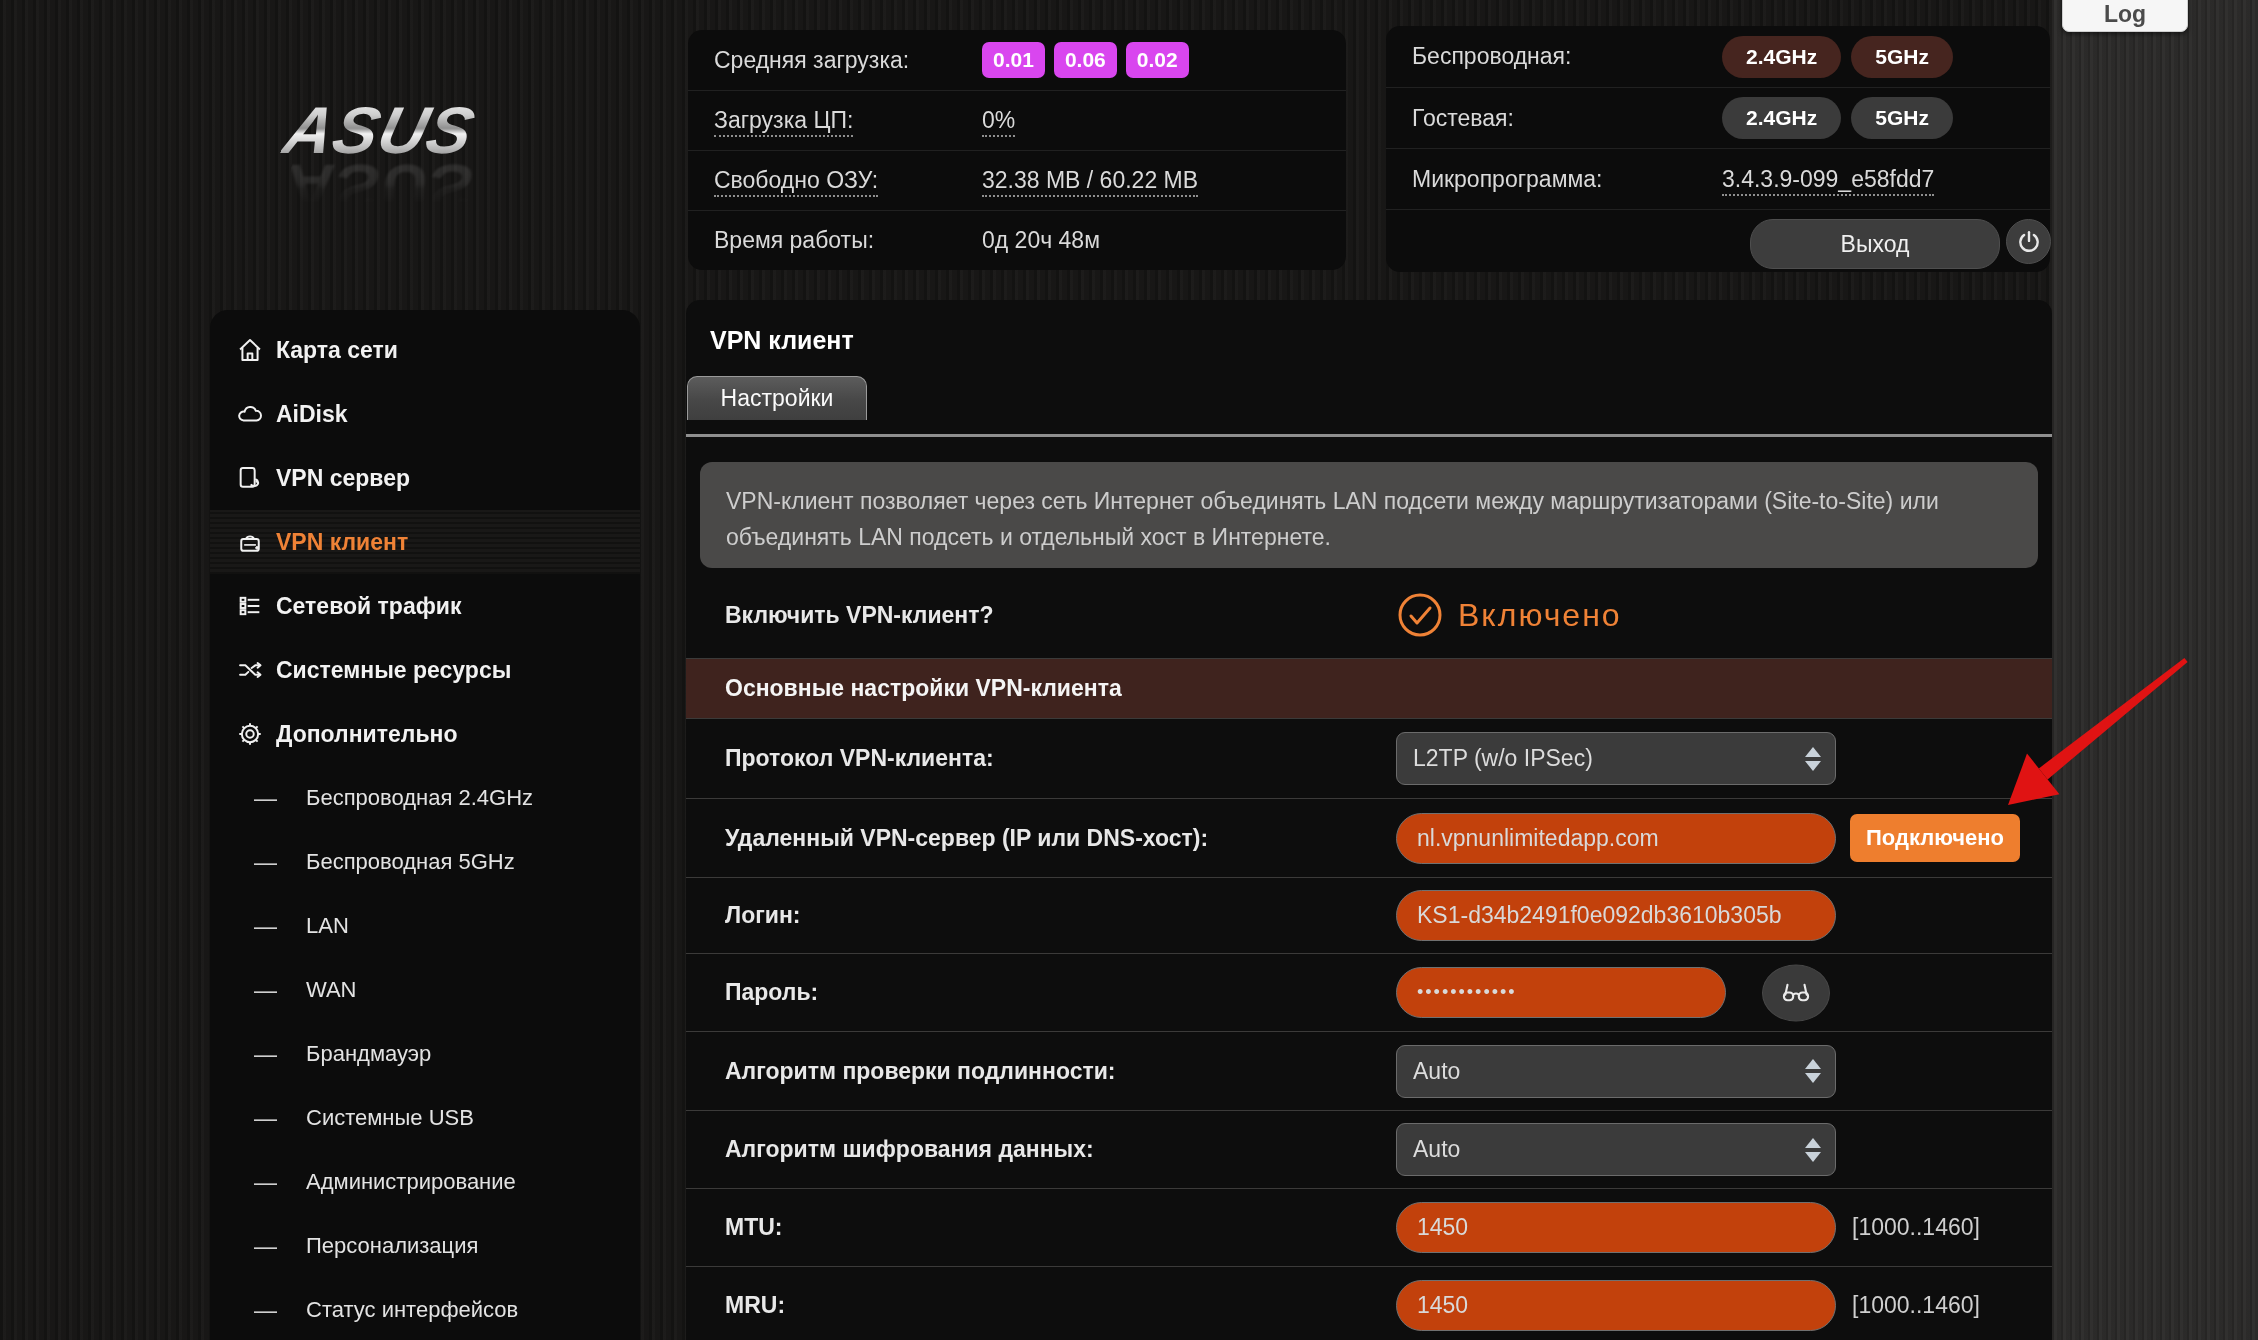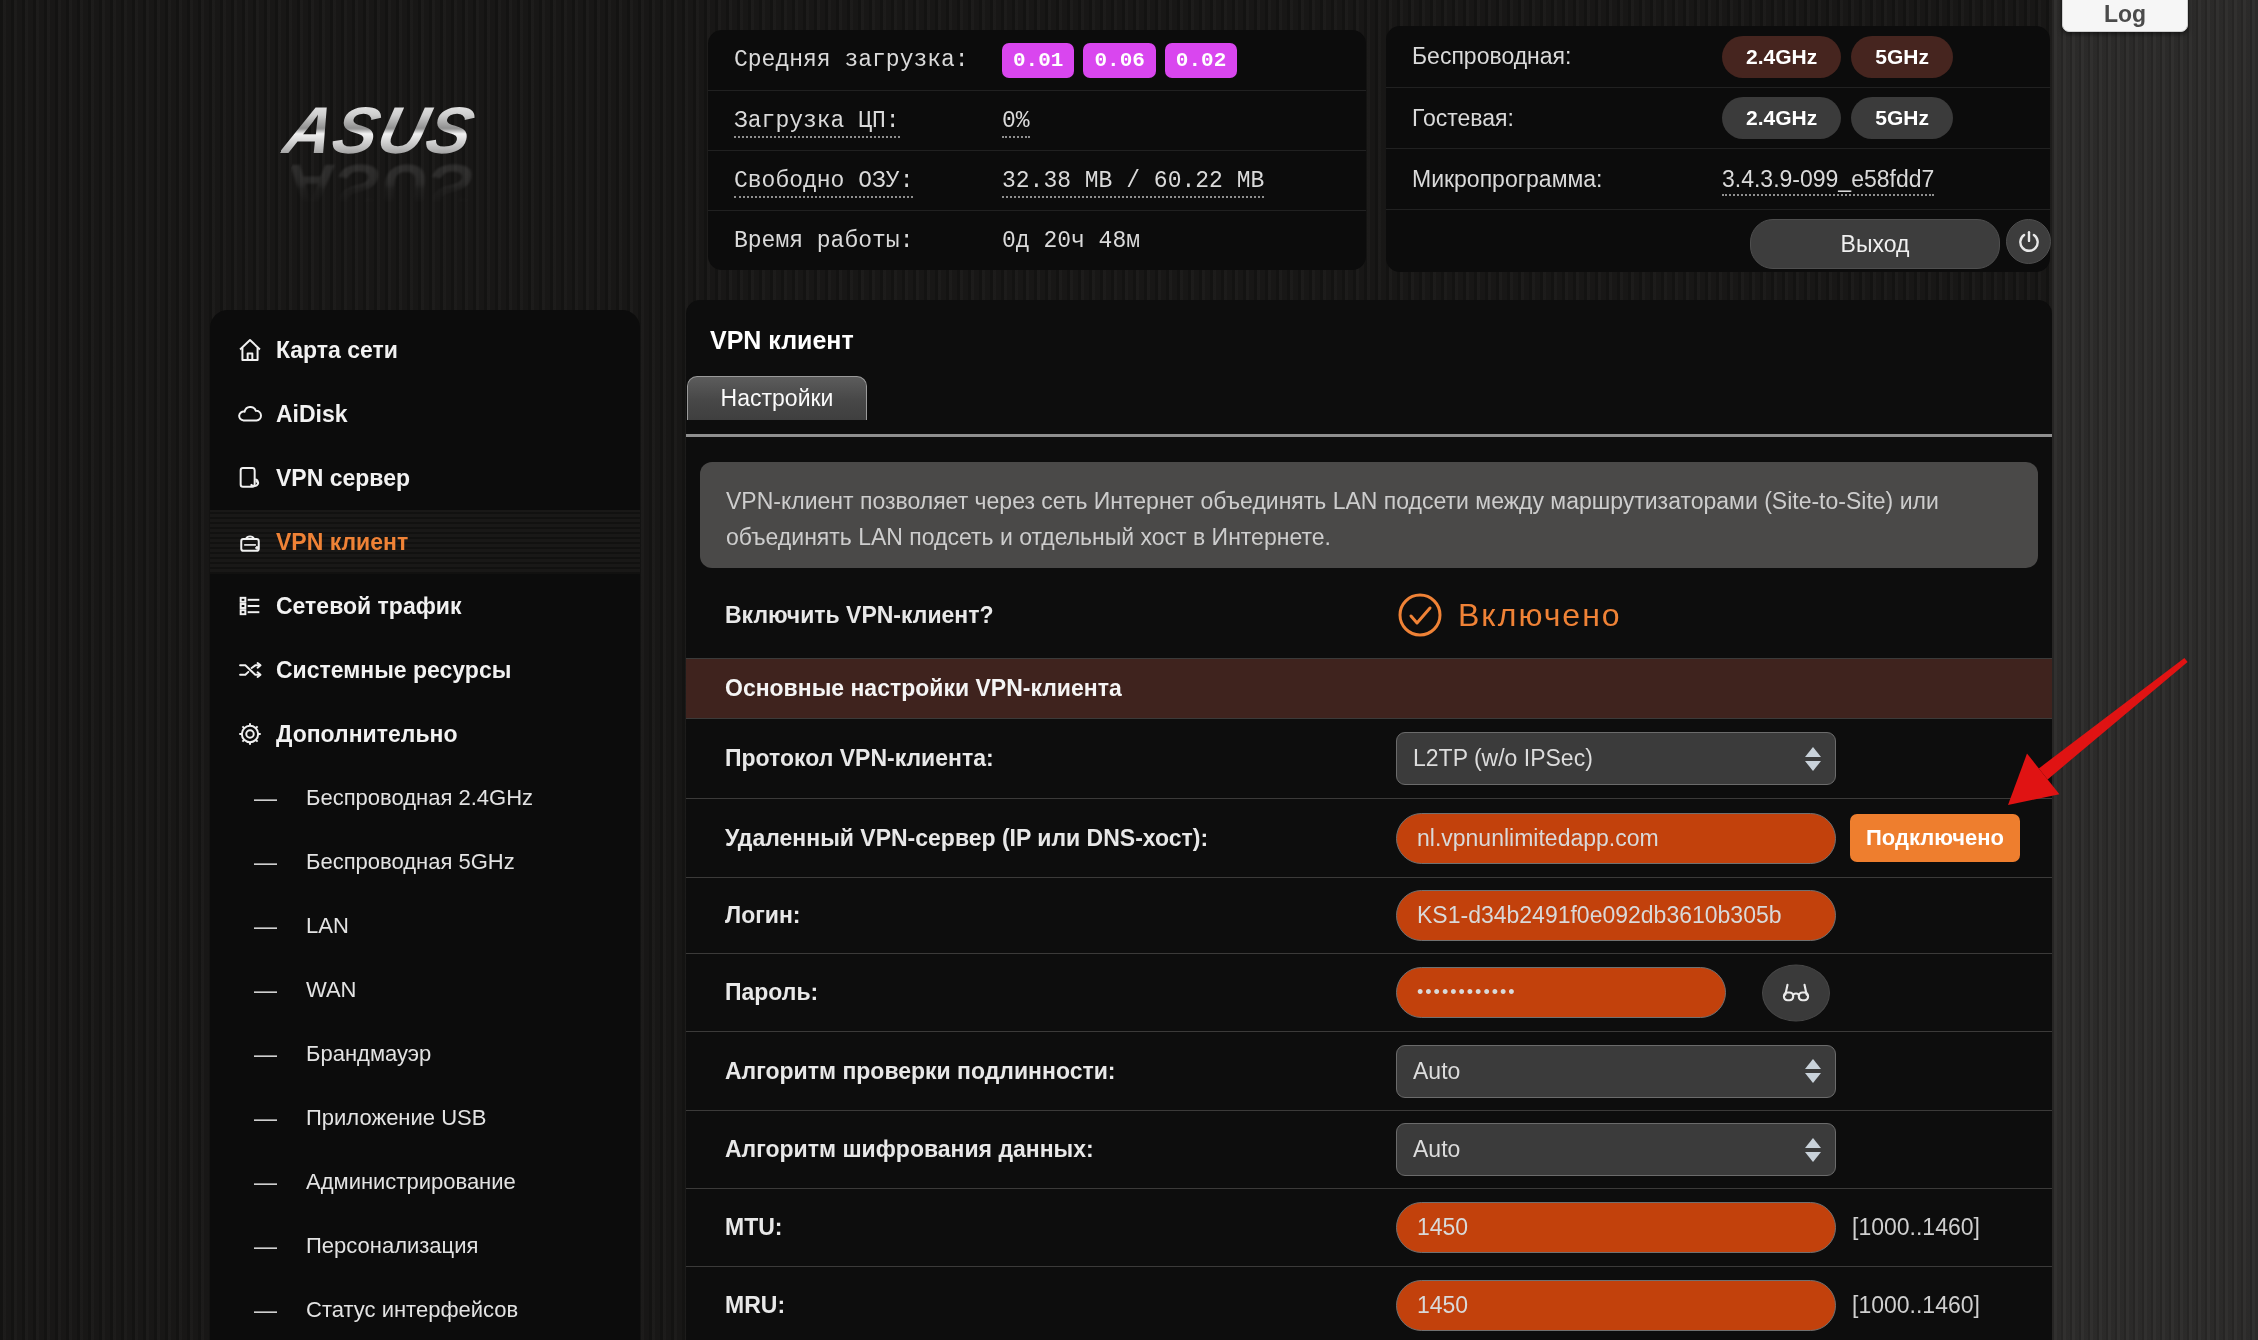--- a/index.html
+++ b/index.html
@@ -22,21 +22,21 @@
   .asus-logo { position:absolute; left:286px; top:92px; width:300px; }
   .asus-text { font-size:66px; font-weight:800; font-style:italic; letter-spacing:1px;
     transform:skewX(-14deg);
     background:linear-gradient(180deg,#ffffff 0%,#cfcfcf 30%,#8f8f8f 48%,#f2f2f2 55%,#6a6a6a 100%);
     -webkit-background-clip:text; background-clip:text; color:transparent; display:inline-block; }
   .asus-reflect { transform:skewX(-14deg) scaleY(-1); opacity:.22; margin-top:-18px; filter:blur(1px);
     -webkit-mask-image:linear-gradient(180deg, transparent 30%, #000 100%);
     mask-image:linear-gradient(180deg, transparent 30%, #000 100%); }
   
   .panel { position:absolute; background:#0c0c0c; border-radius:14px; }
-  .panel-stats { left:708px; top:30px; width:658px; height:240px;font-family:Liberation Mono, monospace; }
+  .panel-stats { left:688px; top:30px; width:658px; height:240px; }
   .panel-wireless { left:1386px; top:26px; width:664px; height:246px; }
   .prow { display:flex; align-items:center; height:60px; padding-left:26px; position:relative; }
   .panel-wireless .prow { height:61px; }
   .prow + .prow { border-top:1px solid rgba(255,255,255,.09); }
   .plabel { font-size:23px; color:#dadada; width:268px; flex:none; }
   .panel-wireless .plabel { width:310px; }
   .pvalue { font-size:23px; color:#dadada; }
   .dotted { border-bottom:2px dotted #8f8f8f; padding-bottom:2px; cursor:pointer; }
   .badges { display:flex; gap:9px; }
   .badge { background:#d946ef; border-radius:7px; color:#fff; font-size:21px; font-weight:bold;
@@ -267,21 +267,21 @@
     <div class="side-sub">
       <span class="dash">—</span>
       <span class="s-label">WAN</span>
     </div>
     <div class="side-sub">
       <span class="dash">—</span>
       <span class="s-label">Брандмауэр</span>
     </div>
     <div class="side-sub">
       <span class="dash">—</span>
-      <span class="s-label">Приложение USB</span>
+      <span class="s-label">Системные USB</span>
     </div>
     <div class="side-sub">
       <span class="dash">—</span>
       <span class="s-label">Администрирование</span>
     </div>
     <div class="side-sub">
       <span class="dash">—</span>
       <span class="s-label">Персонализация</span>
     </div>
     <div class="side-sub">

